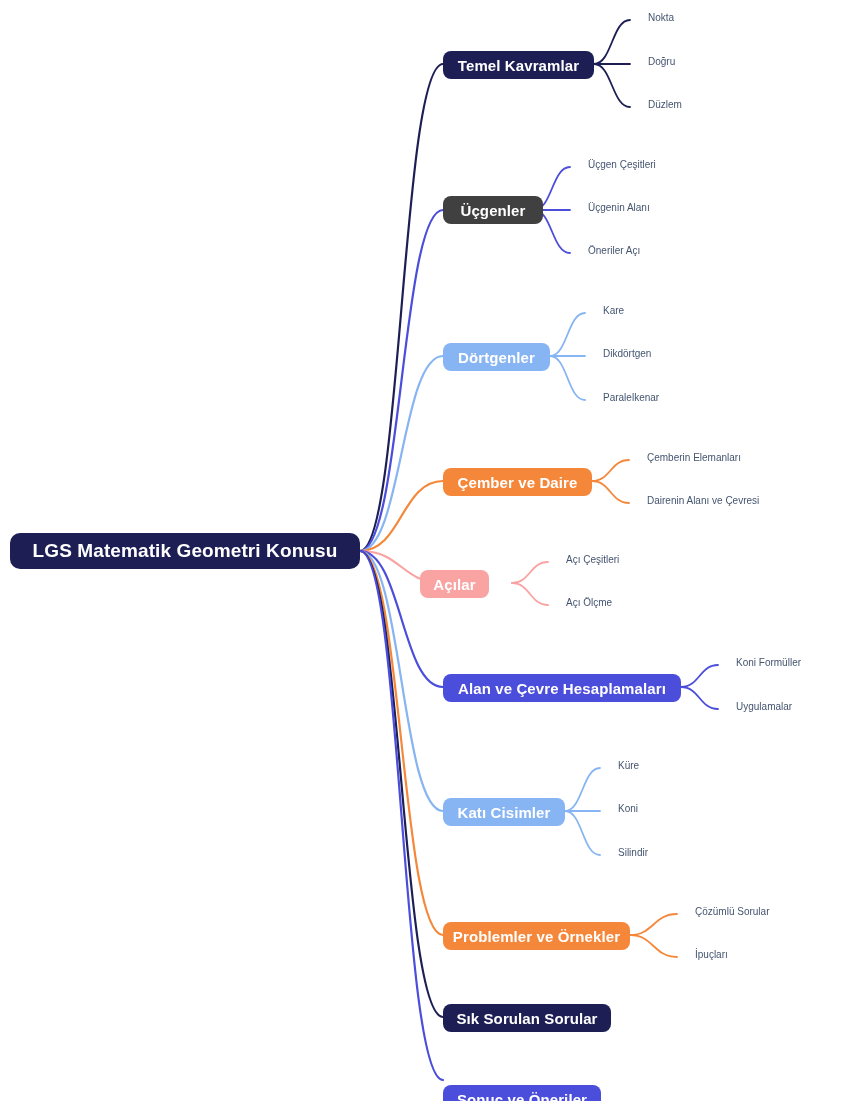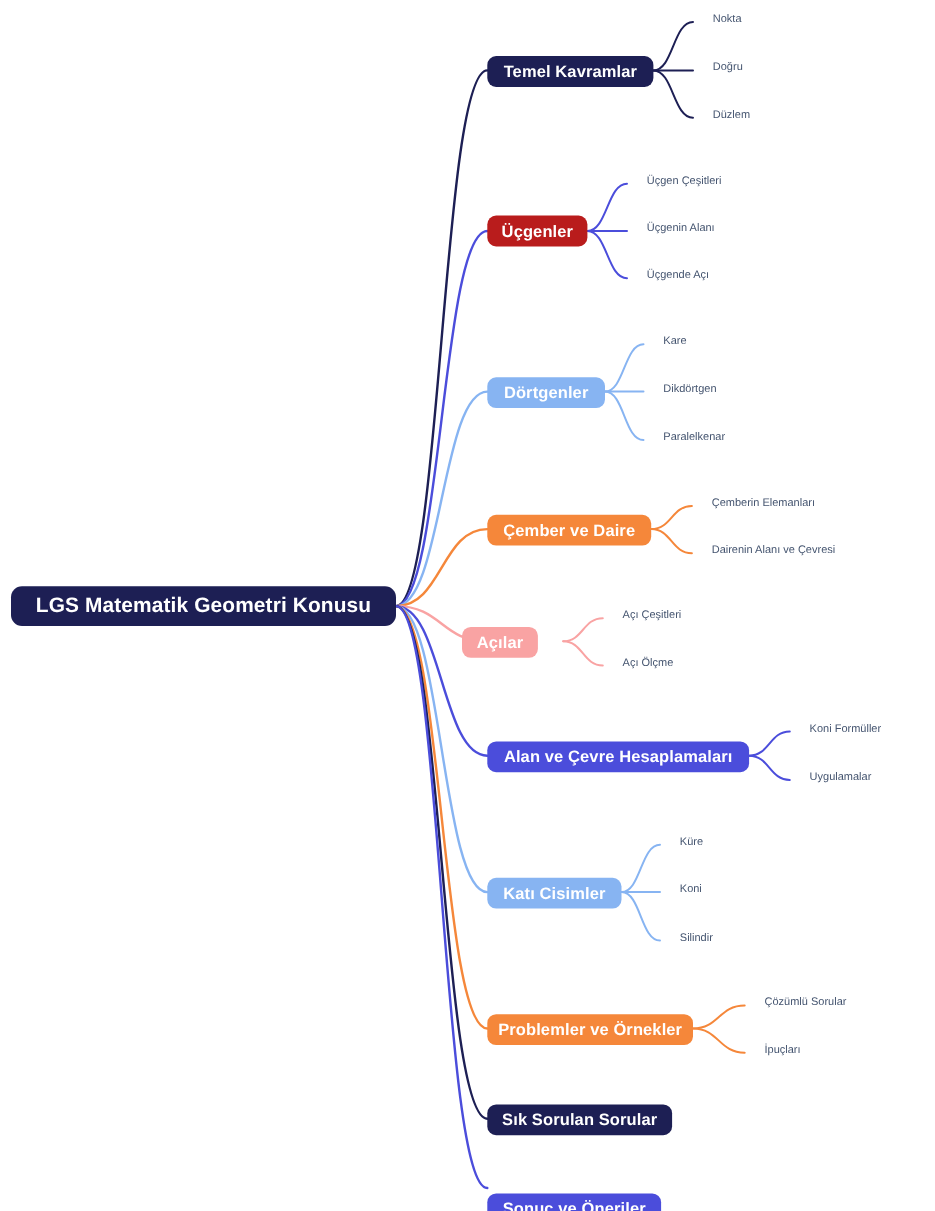--- a/index.html
+++ b/index.html
@@ -94,26 +94,26 @@
   <div id="nodes-layer">
       <div class="node root-node" style="left: 10px; top: 533px; width: 350px; height: 36px; background: rgb(29, 31, 84);">
         <span>LGS Matematik Geometri Konusu</span>
       </div>
       <div class="node branch-node" style="left: 443px; top: 51px; width: 151px; background: rgb(29, 31, 84);">
         <span>Temel Kavramlar</span>
       </div>
       <div class="leaf" style="left: 648px; top: 13px;">Nokta</div>
       <div class="leaf" style="left: 648px; top: 57px;">Doğru</div>
       <div class="leaf" style="left: 648px; top: 100px;">Düzlem</div>
-      <div class="node branch-node" style="left: 443px; top: 196px; width: 91px; background: #b91c1c;">
+      <div class="node branch-node" style="left: 443px; top: 196px; width: 100px; background: #404040;">
         <span>Üçgenler</span>
       </div>
       <div class="leaf" style="left: 588px; top: 160px; text-align: right;">Üçgen Çeşitleri</div>
       <div class="leaf" style="left: 588px; top: 203px;">Üçgenin Alanı</div>
-      <div class="leaf" style="left: 588px; top: 246px;">Üçgende Açı</div>
+      <div class="leaf" style="left: 588px; top: 246px;">Öneriler Açı</div>
       <div class="node branch-node" style="left: 443px; top: 343px; width: 107px; background: rgb(135, 180, 242);">
         <span>Dörtgenler</span>
       </div>
       <div class="leaf" style="left: 603px; top: 306px;">Kare</div>
       <div class="leaf" style="left: 603px; top: 349px;">Dikdörtgen</div>
       <div class="leaf" style="left: 603px; top: 393px;">Paralelkenar</div>
       <div class="node branch-node" style="left: 443px; top: 468px; width: 149px; background: rgb(245, 135, 58);">
         <span>Çember ve Daire</span>
       </div>
       <div class="leaf" style="left: 647px; top: 453px;">Çemberin Elemanları</div>

